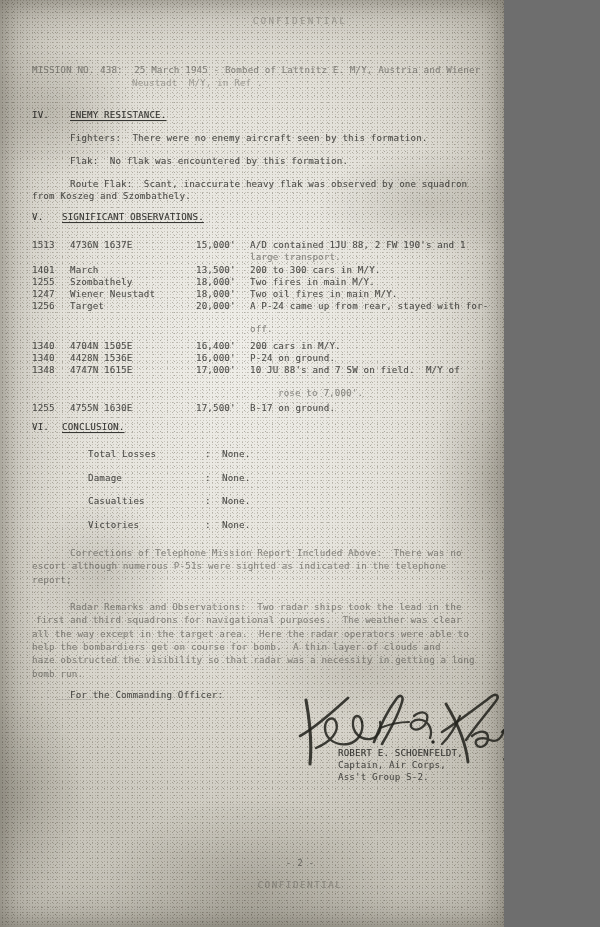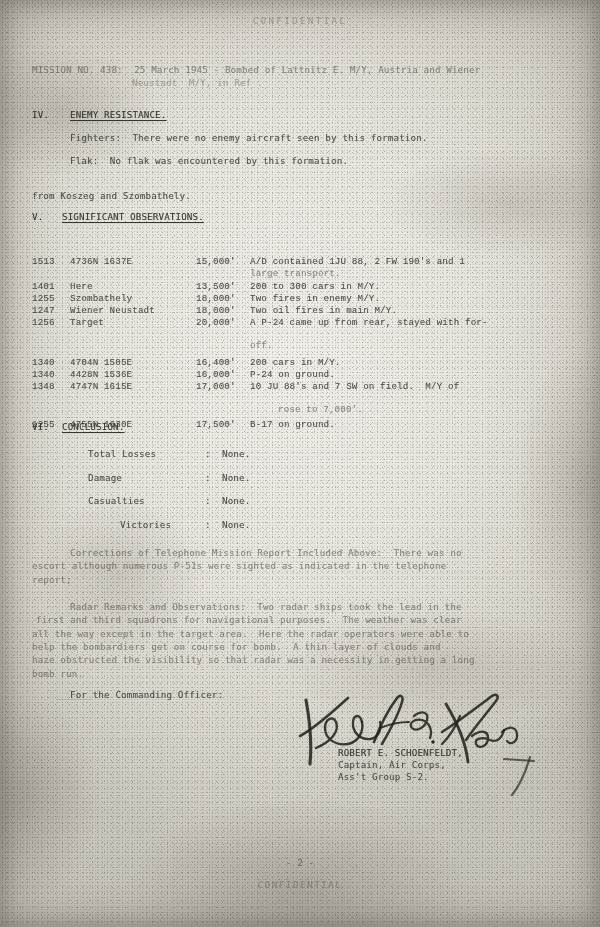--- a/index.html
+++ b/index.html
@@ -3,21 +3,21 @@
 <meta charset="utf-8">
 <title>Special Narrative Report — Mission 438</title>
 <style>
   html, body {
     margin: 0;
     padding: 0;
     background: #6e6e6e;
   }
   .page {
     position: relative;
-    width: 600px;
+    width: 504px;
     height: 927px;
     overflow: hidden;
     background: #d9d7d0;
     font-family: "DejaVu Sans Mono", "Liberation Mono", monospace;
     color: #2a2a28;
   }
   
   .paper-base {
     position: absolute;
     inset: 0;
@@ -125,39 +125,40 @@
     <div class="t faint" style="left:32px; top:65px;">MISSION NO. 438:  25 March 1945 - Bombed of Lattnitz E. M/Y, Austria and Wiener</div>
     <div class="t fainter" style="left:132px; top:78px;">Neustadt  M/Y, in Ref .</div>
 
     <div class="t strong" style="left:32px; top:110px;">IV.</div>
     <div class="t strong u" style="left:70px; top:110px;">ENEMY RESISTANCE.</div>
 
     <div class="t" style="left:70px; top:133px;">Fighters:  There were no enemy aircraft seen by this formation.</div>
 
     <div class="t" style="left:70px; top:156px;">Flak:  No flak was encountered by this formation.</div>
 
+    <div class="t" style="left:70px; top:179px;">Route Flak:  Scant, inaccurate heavy flak was observed by one squadron</div>
     <div class="t" style="left:32px; top:191px;">from Koszeg and Szombathely.</div>
 
     <div class="t strong" style="left:32px; top:212px;">V.</div>
     <div class="t strong u" style="left:62px; top:212px;">SIGNIFICANT OBSERVATIONS.</div>
 
-    <div id="obs-table" style="position:absolute; left:0; top:16px; width:600px; height:420px;font-family:Liberation Mono, monospace;">
+    <div id="obs-table" style="position:absolute; left:0; top:0; width:600px; height:420px;">
         <div class="t " style="left: 32px; top: 240px;">1513</div>
         <div class="t " style="left: 70px; top: 240px;">4736N 1637E</div>
         <div class="t " style="left: 196px; top: 240px;">15,000'</div>
         <div class="t " style="left: 250px; top: 240px;">A/D contained 1JU 88, 2 FW 190's and 1</div>
         <div class="t faint" style="left: 250px; top: 251.6px;">large transport.</div>
         <div class="t " style="left: 32px; top: 265px;">1401</div>
-        <div class="t " style="left: 70px; top: 265px;">Here</div>
+        <div class="t " style="left: 70px; top: 265px;">March</div>
         <div class="t " style="left: 196px; top: 265px;">13,500'</div>
         <div class="t " style="left: 250px; top: 265px;">200 to 300 cars in M/Y.</div>
         <div class="t " style="left: 32px; top: 277px;">1255</div>
         <div class="t " style="left: 70px; top: 277px;">Szombathely</div>
         <div class="t " style="left: 196px; top: 277px;">18,000'</div>
-        <div class="t " style="left: 250px; top: 277px;">Two fires in enemy M/Y.</div>
+        <div class="t " style="left: 250px; top: 277px;">Two fires in main M/Y.</div>
         <div class="t " style="left: 32px; top: 289px;">1247</div>
         <div class="t " style="left: 70px; top: 289px;">Wiener Neustadt</div>
         <div class="t " style="left: 196px; top: 289px;">18,000'</div>
         <div class="t " style="left: 250px; top: 289px;">Two oil fires in main M/Y.</div>
         <div class="t " style="left: 32px; top: 301px;">1256</div>
         <div class="t " style="left: 70px; top: 301px;">Target</div>
         <div class="t " style="left: 196px; top: 301px;">20,000'</div>
         <div class="t " style="left: 250px; top: 301px;">A P-24 came up from rear, stayed with for-</div>
         <div class="t faint" style="left: 250px; top: 324.2px;">off.</div>
         <div class="t " style="left: 32px; top: 341px;">1340</div>
@@ -185,21 +186,21 @@
     <div id="conclusion-list" style="position:absolute; left:0; top:0; width:600px;">
         <div class="t" style="left: 88px; top: 449px;">Total Losses</div>
         <div class="t" style="left: 205px; top: 449px;">:</div>
         <div class="t" style="left: 222px; top: 449px;">None.</div>
         <div class="t" style="left: 88px; top: 472.5px;">Damage</div>
         <div class="t" style="left: 205px; top: 472.5px;">:</div>
         <div class="t" style="left: 222px; top: 472.5px;">None.</div>
         <div class="t" style="left: 88px; top: 496px;">Casualties</div>
         <div class="t" style="left: 205px; top: 496px;">:</div>
         <div class="t" style="left: 222px; top: 496px;">None.</div>
-        <div class="t" style="left: 88px; top: 519.5px; margin-left: 32px;">Victories</div>
+        <div class="t" style="left: 88px; top: 519.5px;">Victories</div>
         <div class="t" style="left: 205px; top: 519.5px;">:</div>
         <div class="t" style="left: 222px; top: 519.5px;">None.</div>
       </div>
 
     <div id="corrections-para" style="position:absolute; left:0; top:0; width:600px;">
         <div class="t faint" style="left: 70px; top: 548px;">Corrections of Telephone Mission Report Included Above:  There was no</div>
         <div class="t faint" style="left: 32px; top: 561.3px;">escort although numerous P-51s were sighted as indicated in the telephone</div>
         <div class="t faint" style="left: 32px; top: 574.6px;">report;</div>
       </div>
 

